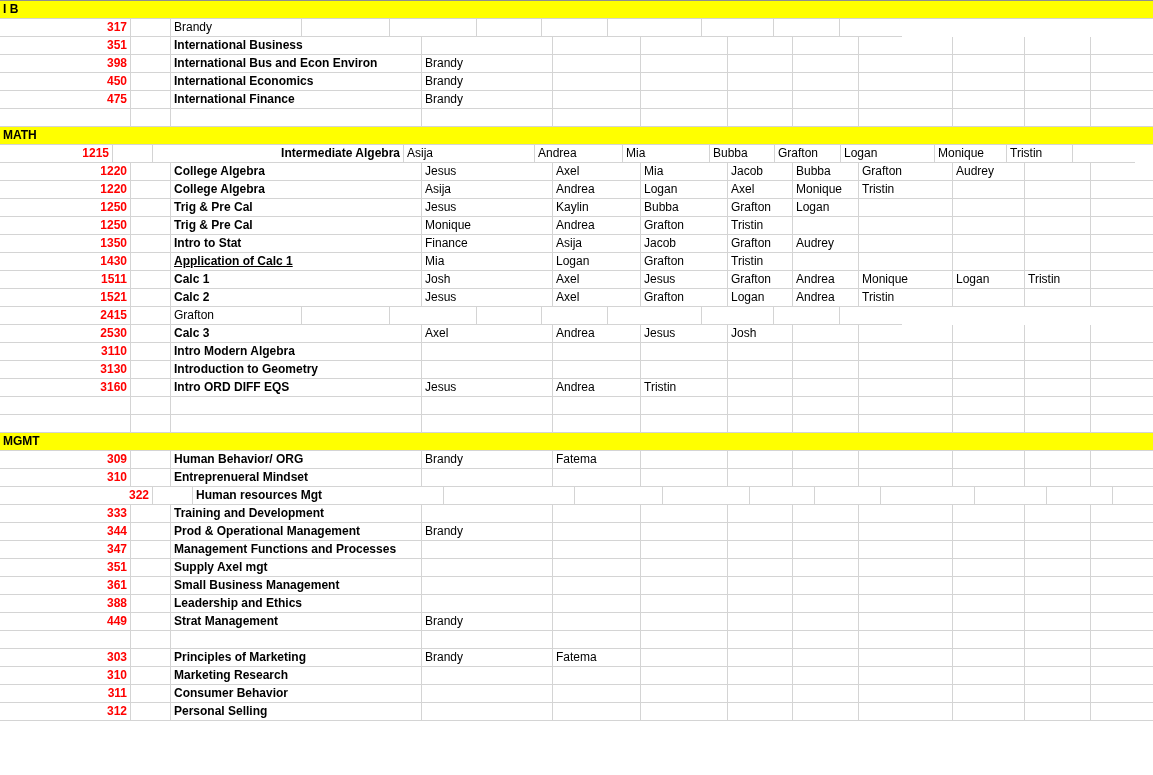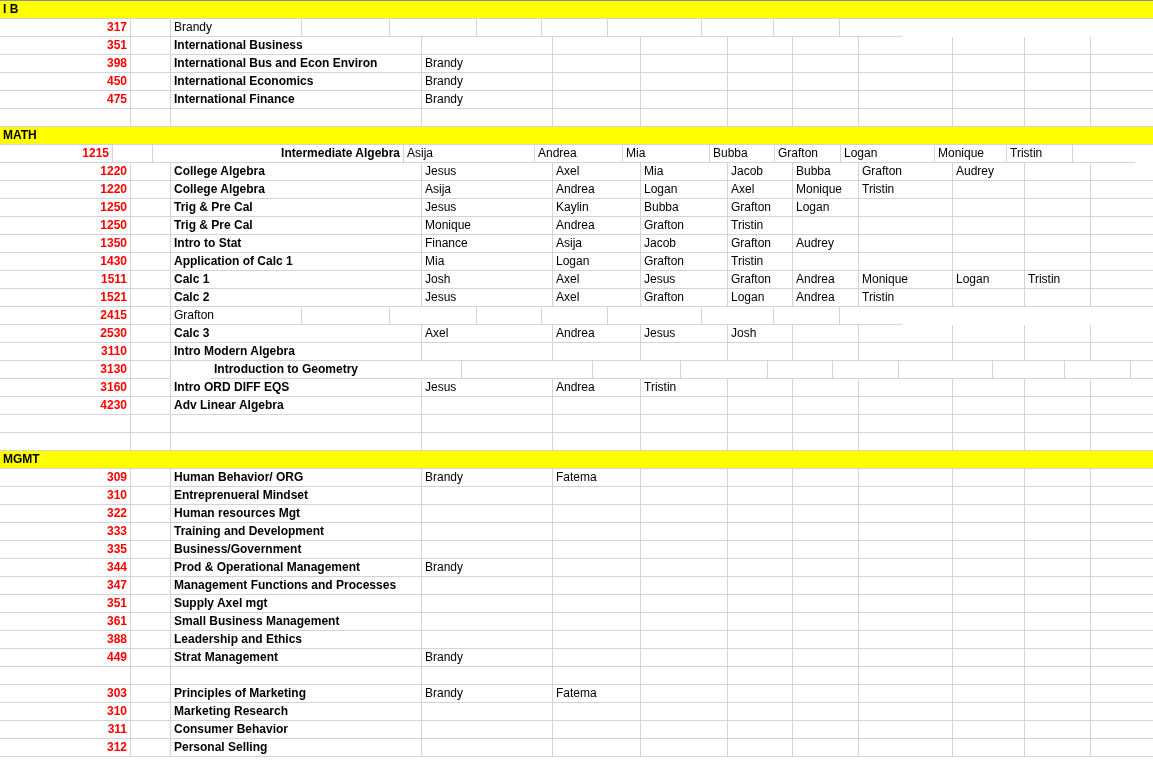--- a/index.html
+++ b/index.html
@@ -226,21 +226,21 @@
       <div class="cell" style="width: 65px;">Grafton</div>
       <div class="cell" style="width: 66px;">Audrey</div>
       <div class="cell" style="width: 94px;"></div>
       <div class="cell" style="width: 72px;"></div>
       <div class="cell" style="width: 66px;"></div>
       <div class="cell" style="width: 62px;"></div>
     </div>
     <div class="row">
       <div class="cell num" style="width: 131px;">1430</div>
       <div class="cell" style="width: 40px;"></div>
-      <div class="cell course" style="width: 251px;">Application of Calc 1</div>
+      <div class="cell course" style="width: 251px; text-decoration: underline;">Application of Calc 1</div>
       <div class="cell" style="width: 131px;">Mia</div>
       <div class="cell" style="width: 88px;">Logan</div>
       <div class="cell" style="width: 87px;">Grafton</div>
       <div class="cell" style="width: 65px;">Tristin</div>
       <div class="cell" style="width: 66px;"></div>
       <div class="cell" style="width: 94px;"></div>
       <div class="cell" style="width: 72px;"></div>
       <div class="cell" style="width: 66px;"></div>
       <div class="cell" style="width: 62px;"></div>
     </div>
@@ -309,21 +309,21 @@
       <div class="cell" style="width: 65px;"></div>
       <div class="cell" style="width: 66px;"></div>
       <div class="cell" style="width: 94px;"></div>
       <div class="cell" style="width: 72px;"></div>
       <div class="cell" style="width: 66px;"></div>
       <div class="cell" style="width: 62px;"></div>
     </div>
     <div class="row">
       <div class="cell num" style="width: 131px;">3130</div>
       <div class="cell" style="width: 40px;"></div>
-      <div class="cell course" style="width: 251px; margin-left: 40px;">Introduction to Geometry</div>
+      <div class="cell course" style="width: 251px;">Introduction to Geometry</div>
       <div class="cell" style="width: 131px;"></div>
       <div class="cell" style="width: 88px;"></div>
       <div class="cell" style="width: 87px;"></div>
       <div class="cell" style="width: 65px;"></div>
       <div class="cell" style="width: 66px;"></div>
       <div class="cell" style="width: 94px;"></div>
       <div class="cell" style="width: 72px;"></div>
       <div class="cell" style="width: 66px;"></div>
       <div class="cell" style="width: 62px;"></div>
     </div>
@@ -335,34 +335,20 @@
       <div class="cell" style="width: 88px;">Andrea</div>
       <div class="cell" style="width: 87px;">Tristin</div>
       <div class="cell" style="width: 65px;"></div>
       <div class="cell" style="width: 66px;"></div>
       <div class="cell" style="width: 94px;"></div>
       <div class="cell" style="width: 72px;"></div>
       <div class="cell" style="width: 66px;"></div>
       <div class="cell" style="width: 62px;"></div>
     </div>
     <div class="row">
-      <div class="cell num" style="width: 131px;">4230</div>
-      <div class="cell" style="width: 40px;"></div>
-      <div class="cell course" style="width: 251px;">Adv Linear Algebra</div>
-      <div class="cell" style="width: 131px;"></div>
-      <div class="cell" style="width: 88px;"></div>
-      <div class="cell" style="width: 87px;"></div>
-      <div class="cell" style="width: 65px;"></div>
-      <div class="cell" style="width: 66px;"></div>
-      <div class="cell" style="width: 94px;"></div>
-      <div class="cell" style="width: 72px;"></div>
-      <div class="cell" style="width: 66px;"></div>
-      <div class="cell" style="width: 62px;"></div>
-    </div>
-    <div class="row">
       <div class="cell" style="width: 131px;"></div>
       <div class="cell" style="width: 40px;"></div>
       <div class="cell" style="width: 251px;"></div>
       <div class="cell" style="width: 131px;"></div>
       <div class="cell" style="width: 88px;"></div>
       <div class="cell" style="width: 87px;"></div>
       <div class="cell" style="width: 65px;"></div>
       <div class="cell" style="width: 66px;"></div>
       <div class="cell" style="width: 94px;"></div>
       <div class="cell" style="width: 72px;"></div>
@@ -408,51 +394,37 @@
       <div class="cell" style="width: 88px;"></div>
       <div class="cell" style="width: 87px;"></div>
       <div class="cell" style="width: 65px;"></div>
       <div class="cell" style="width: 66px;"></div>
       <div class="cell" style="width: 94px;"></div>
       <div class="cell" style="width: 72px;"></div>
       <div class="cell" style="width: 66px;"></div>
       <div class="cell" style="width: 62px;"></div>
     </div>
     <div class="row">
-      <div class="cell num" style="width: 131px;">322</div>
+      <div class="cell num" style="width: 153px;">322</div>
       <div class="cell" style="width: 40px;"></div>
       <div class="cell course" style="width: 251px;">Human resources Mgt</div>
       <div class="cell" style="width: 131px;"></div>
       <div class="cell" style="width: 88px;"></div>
       <div class="cell" style="width: 87px;"></div>
       <div class="cell" style="width: 65px;"></div>
       <div class="cell" style="width: 66px;"></div>
       <div class="cell" style="width: 94px;"></div>
       <div class="cell" style="width: 72px;"></div>
       <div class="cell" style="width: 66px;"></div>
       <div class="cell" style="width: 62px;"></div>
     </div>
     <div class="row">
       <div class="cell num" style="width: 131px;">333</div>
       <div class="cell" style="width: 40px;"></div>
       <div class="cell course" style="width: 251px;">Training and Development</div>
-      <div class="cell" style="width: 131px;"></div>
-      <div class="cell" style="width: 88px;"></div>
-      <div class="cell" style="width: 87px;"></div>
-      <div class="cell" style="width: 65px;"></div>
-      <div class="cell" style="width: 66px;"></div>
-      <div class="cell" style="width: 94px;"></div>
-      <div class="cell" style="width: 72px;"></div>
-      <div class="cell" style="width: 66px;"></div>
-      <div class="cell" style="width: 62px;"></div>
-    </div>
-    <div class="row">
-      <div class="cell num" style="width: 131px;">335</div>
-      <div class="cell" style="width: 40px;"></div>
-      <div class="cell course" style="width: 251px;">Business/Government</div>
       <div class="cell" style="width: 131px;"></div>
       <div class="cell" style="width: 88px;"></div>
       <div class="cell" style="width: 87px;"></div>
       <div class="cell" style="width: 65px;"></div>
       <div class="cell" style="width: 66px;"></div>
       <div class="cell" style="width: 94px;"></div>
       <div class="cell" style="width: 72px;"></div>
       <div class="cell" style="width: 66px;"></div>
       <div class="cell" style="width: 62px;"></div>
     </div>

